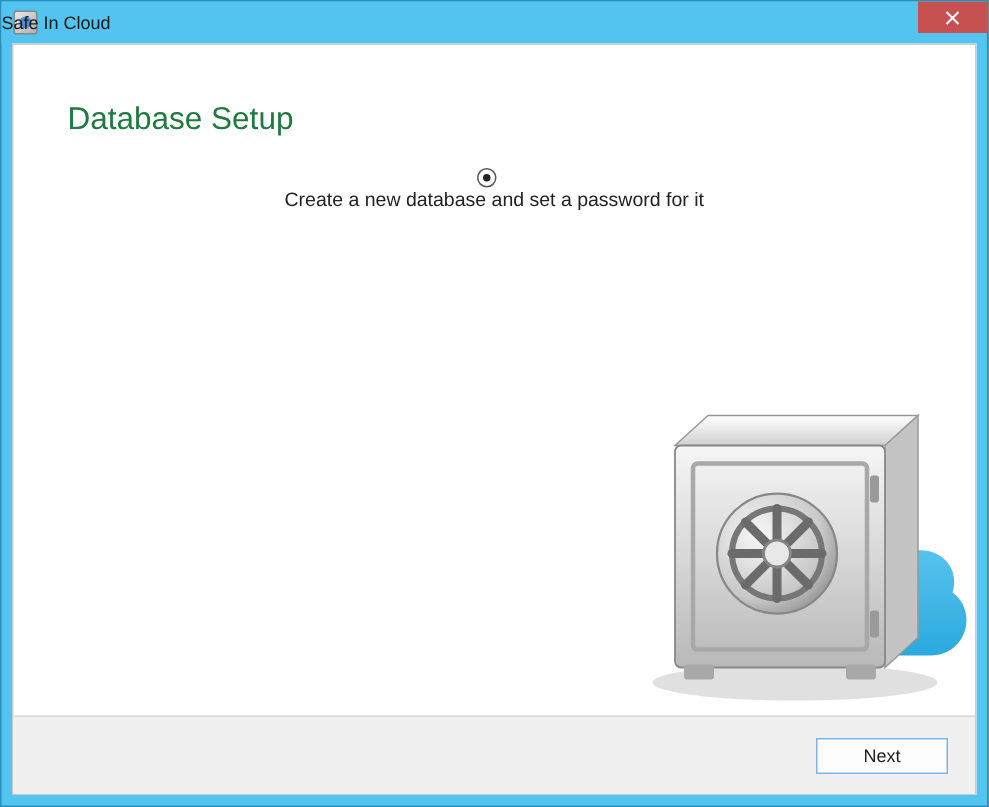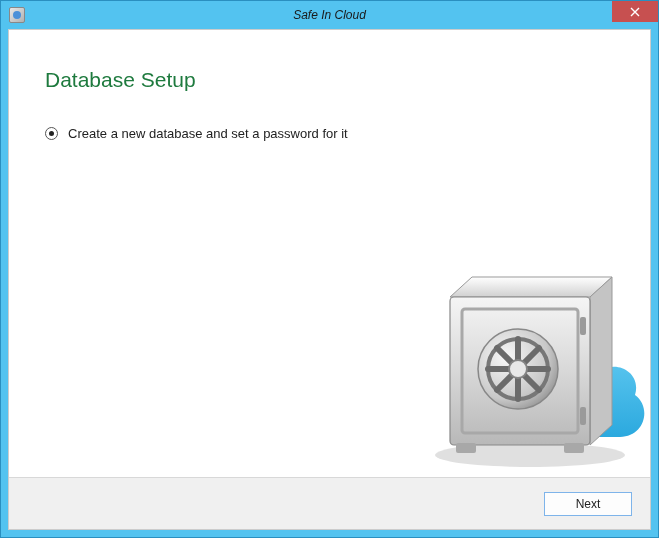--- a/index.html
+++ b/index.html
@@ -37,25 +37,23 @@
       content: "";
       position: absolute;
       top: 3px; left: 3px;
       width: 8px; height: 8px;
       background: #4a90d9;
       border-radius: 50%;
     }
     .title-text {
       position: absolute;
       left: 0; right: 0;
-      text-align: center;
       font-size: 12px;
       color: #1a1a1a;
       pointer-events: none;
-      font-style: italic;
     }
     .close-btn {
       position: absolute;
       right: 0;
       top: 0;
       width: 46px;
       height: 21px;
       background: #c75050;
       color: #fff;
       display: flex;
@@ -76,28 +74,29 @@
     }
     .content {
       padding: 38px 36px 0 36px;
       height: calc(100% - 52px);
       position: relative;
     }
     .heading {
       font-size: 21px;
       font-weight: 400;
       color: #1e7a3e;
-      margin-bottom: 34px;
+      margin-bottom: 20px;
     }
     .options { margin-top: 4px; }
     .radio-row {
       display: flex;
       align-items: center;
       margin-bottom: 10px;
       cursor: pointer;
+      flex-direction: column;
     }
     .radio {
       width: 13px;
       height: 13px;
       border: 1px solid #555;
       border-radius: 50%;
       margin-right: 10px;
       display: inline-flex;
       align-items: center;
       justify-content: center;

